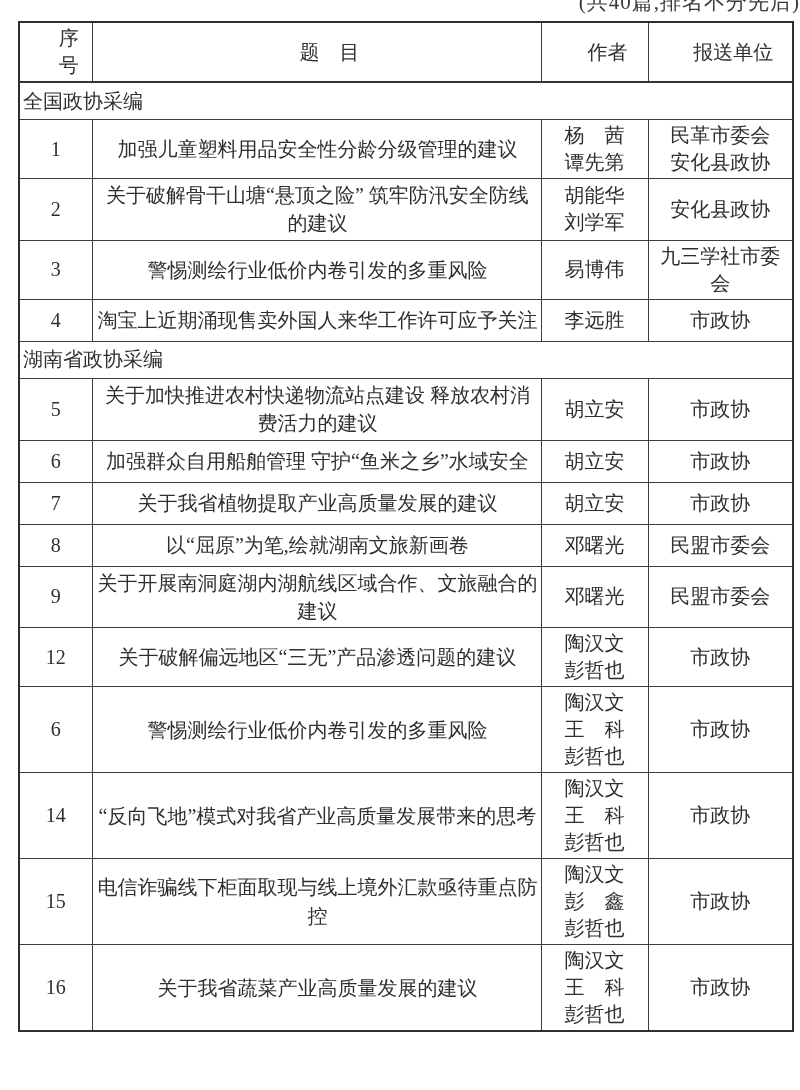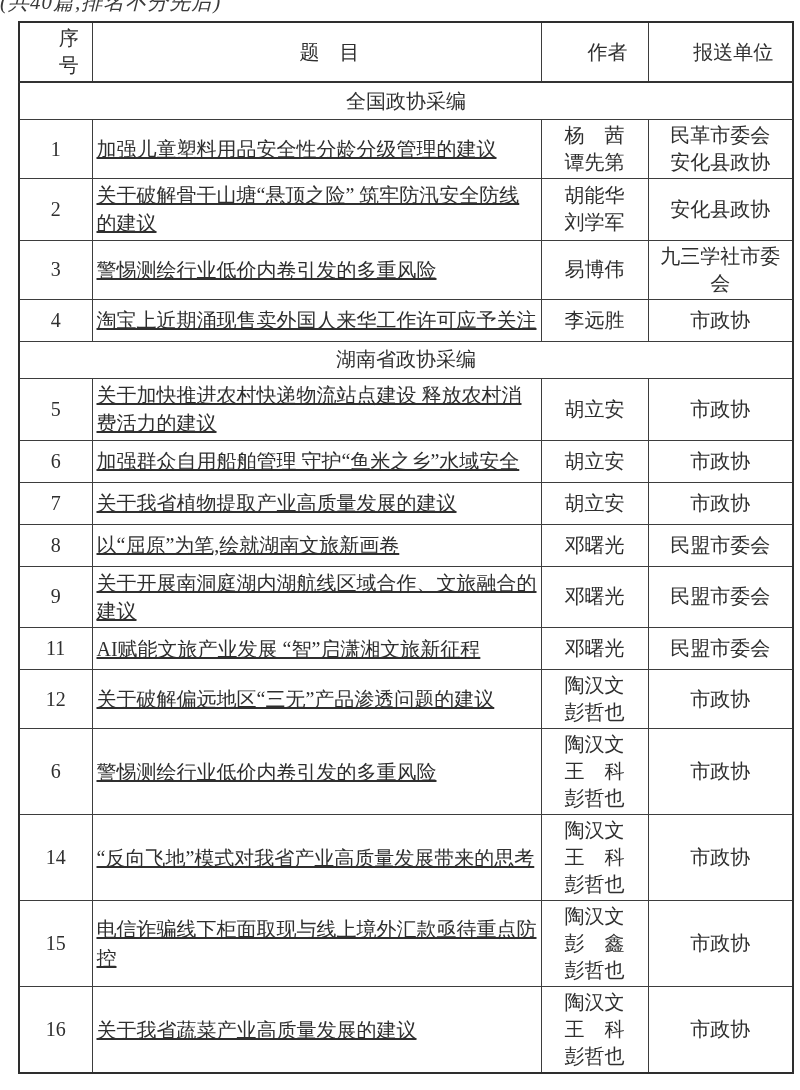--- a/index.html
+++ b/index.html
@@ -11,22 +11,21 @@
     width: 800px;
     height: 1090px;
     overflow: hidden;
     font-family: "Liberation Serif", "DejaVu Serif", serif;
     color: #2f2f2f;
     position: relative;
   }
   .top-note-clip {
     height: 15px;
     overflow: hidden;
-    text-align: left;
-    font-style: italic;
+    text-align: right;
   }
   .top-note {
     font-size: 21px;
     line-height: 24px;
     margin-top: -10px;
     letter-spacing: 1px;
     color: #3a3a3a;
   }
   table.doc-table {
     border-collapse: collapse;
@@ -44,35 +43,34 @@
     overflow: hidden;
   }
   tr.head-row td {
     height: 24px;
     text-align: center;
     border-bottom: 2px solid #333333;
     padding-left: 29px;
   }
   tr.section-row td {
     height: 32px;
-    text-align: center;
+    text-align: left;
   }
   tr.item-row {
     height: 42px;
   }
   td.cell-no {
     text-align: center;
     font-family: "Liberation Serif", "DejaVu Serif", serif;
   }
   td.cell-title {
-    text-align: left;
+    text-align: center;
     line-height: 1.42;
     padding-left: 4px;
     padding-right: 2px;
-    text-decoration: underline;
   }
   td.cell-author,
   td.cell-unit {
     text-align: center;
     white-space: pre-line;
     line-height: 1.35;
     margin-left: 22px;
   }
 </style>
 </head>
@@ -157,26 +155,20 @@
       <td class="cell-author">邓曙光</td>
       <td class="cell-unit">民盟市委会</td>
     </tr>
     <tr class="item-row">
       <td class="cell-no">9</td>
       <td class="cell-title">关于开展南洞庭湖内湖航线区域合作、文旅融合的建议</td>
       <td class="cell-author">邓曙光</td>
       <td class="cell-unit">民盟市委会</td>
     </tr>
     <tr class="item-row">
-      <td class="cell-no">11</td>
-      <td class="cell-title">AI赋能文旅产业发展 “智”启潇湘文旅新征程</td>
-      <td class="cell-author">邓曙光</td>
-      <td class="cell-unit">民盟市委会</td>
-    </tr>
-    <tr class="item-row">
       <td class="cell-no">12</td>
       <td class="cell-title">关于破解偏远地区“三无”产品渗透问题的建议</td>
       <td class="cell-author">陶汉文
 彭哲也</td>
       <td class="cell-unit">市政协</td>
     </tr>
     <tr class="item-row">
       <td class="cell-no">6</td>
       <td class="cell-title">警惕测绘行业低价内卷引发的多重风险</td>
       <td class="cell-author">陶汉文

